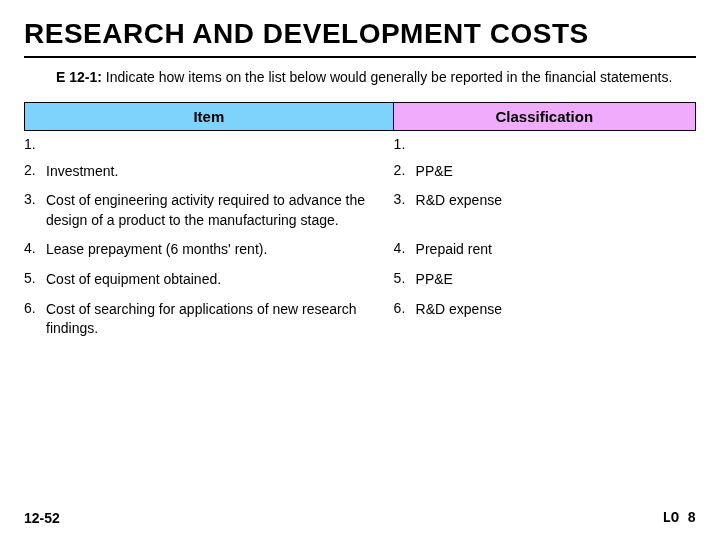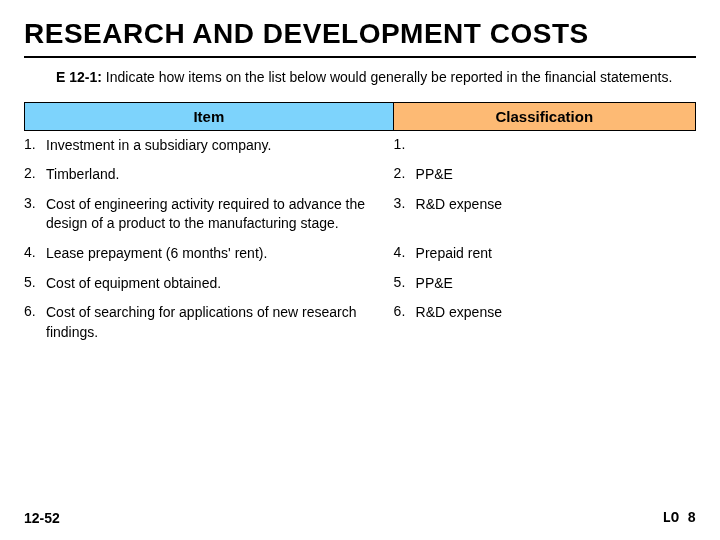--- a/index.html
+++ b/index.html
@@ -67,21 +67,21 @@
       background-color: #7dd3fc;
       border: 1.5px solid #000;
       width: 55%;
       text-align: center;
       font-weight: bold;
       font-size: 15px;
       padding: 5px 8px;
     }
 
     .header-classification {
-      background-color: #fdba74;
+      background-color: #f0abfc;
       border: 1.5px solid #000;
       border-left: none;
       width: 45%;
       text-align: center;
       font-weight: bold;
       font-size: 15px;
       padding: 5px 8px;
     }
 
     .table-body {
@@ -155,31 +155,30 @@
     <div class="table-header">
       <div class="header-item">Item</div>
       <div class="header-classification">Classification</div>
     </div>
 
     <div class="table-body">
 
       <div class="table-row">
         <div class="item-col">
           <span class="row-num">1.</span>
-          <span class="row-text">Investment in a subsidiary company.</span>
         </div>
         <div class="class-col">
           <span class="row-num">1.</span>
         </div>
       </div>
 
       <div class="table-row">
         <div class="item-col">
           <span class="row-num">2.</span>
-          <span class="row-text">Timberland.</span>
+          <span class="row-text">Investment.</span>
         </div>
         <div class="class-col">
           <span class="row-num">2.</span>
           <span class="row-text">PP&amp;E</span>
         </div>
       </div>
 
       <div class="table-row">
         <div class="item-col">
           <span class="row-num">3.</span>

